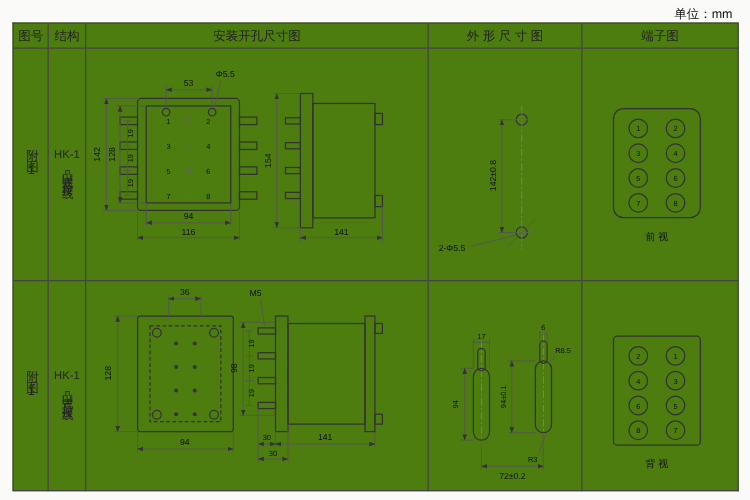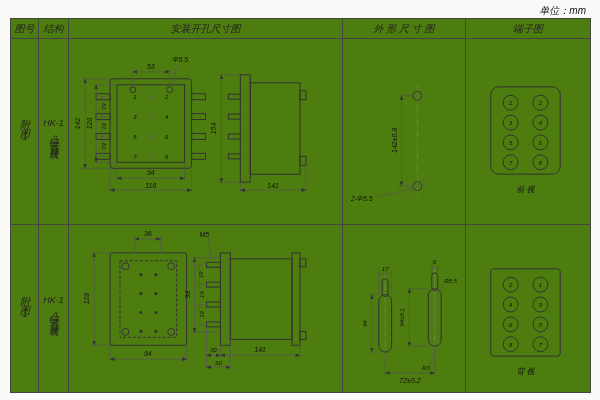--- a/index.html
+++ b/index.html
@@ -1,20 +1,20 @@
 <!DOCTYPE html>
 <html><head>
 <meta charset="utf-8">
 <style>
   html,body { margin:0; padding:0; }
   body {
     width:600px; height:400px; background:#fafaf8;
     font-family:"Liberation Sans","DejaVu Sans",sans-serif; color:#222;
   }
-  .page { position:relative; width:600px; height:372px;font-style:italic; }
+  .page { position:relative; width:600px; height:372px; }
   .unit-label { position:absolute; top:4px; right:14px; font-size:10px; color:#111; }
   .tbl {
     position:absolute; left:10px; top:18px;
     display:grid;
     grid-template-columns:28px 30px 274px 123px 125px;
     grid-template-rows:20px 186px 168px;
     border-top:1px solid #444; border-left:1px solid #444;
     background:#4d7c0f;
   }
   .cell {

